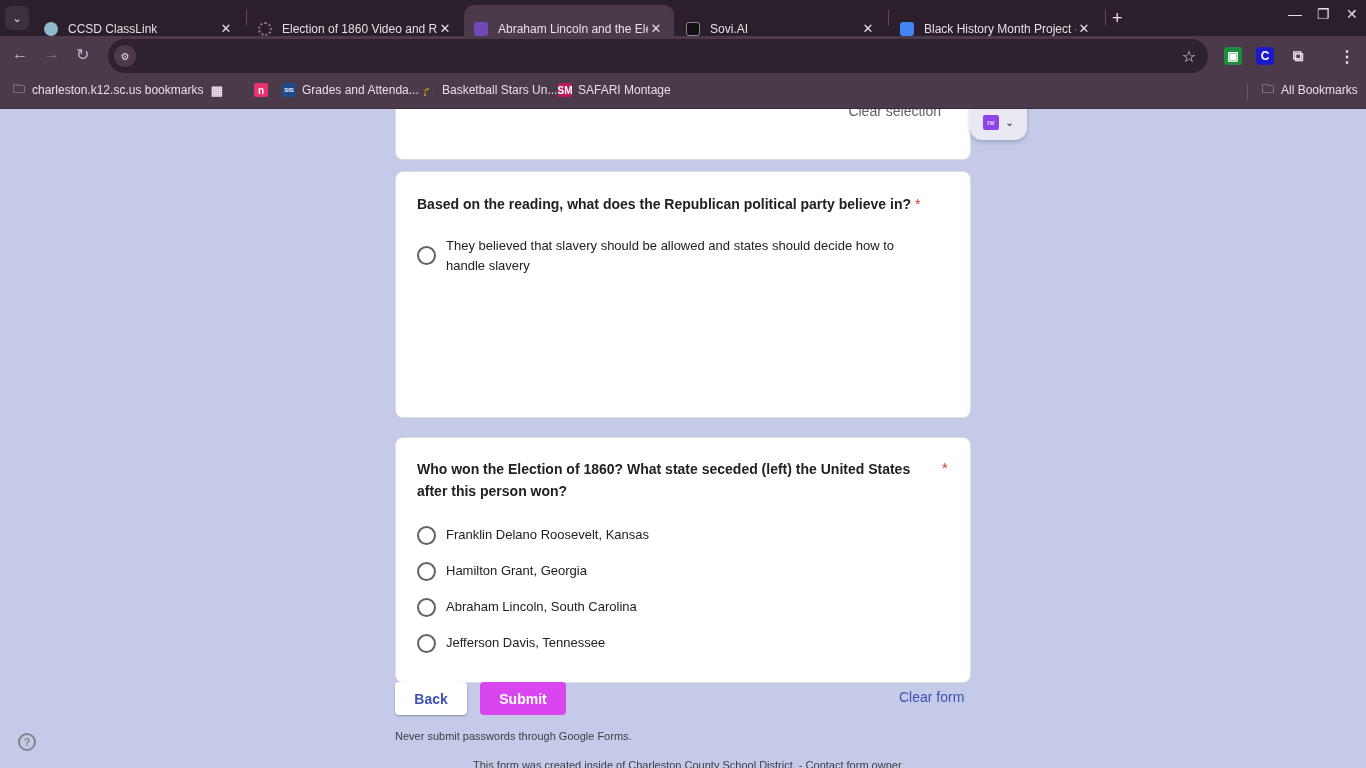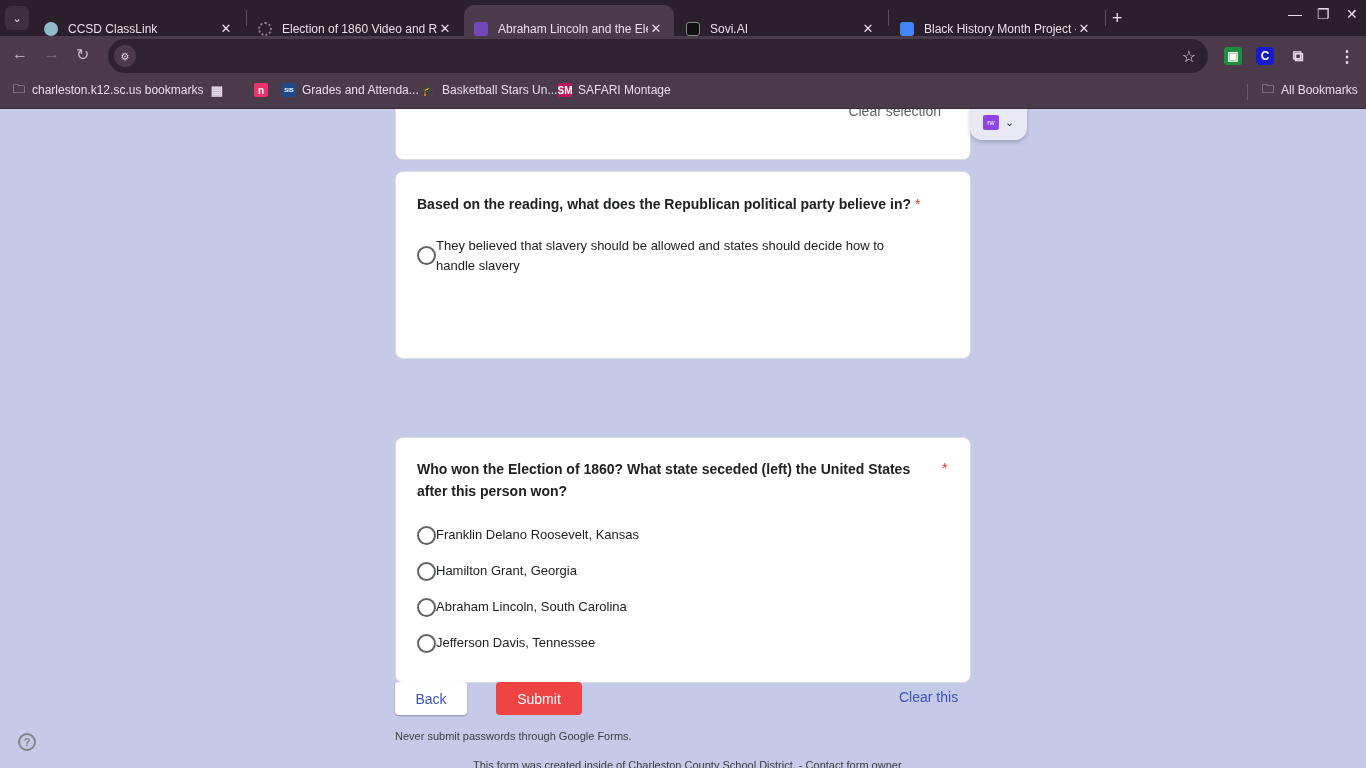--- a/index.html
+++ b/index.html
@@ -24,24 +24,24 @@
 .bookmarks{position:absolute;left:0;top:76px;width:1366px;height:33px;background:#4a3a4a;border-bottom:1px solid #3a2d3a}
 .bm{position:absolute;top:7px;display:flex;align-items:center;color:#e8dde8;font-size:12px;white-space:nowrap}
 .bm .bico{width:14px;height:14px;border-radius:2px;margin-right:6px;display:flex;align-items:center;justify-content:center;font-size:8px;font-weight:bold;color:#fff}
 .page{position:absolute;left:0;top:109px;width:1366px;height:659px;background:#c5cae9;overflow:hidden}
 .card{position:absolute;left:395px;width:576px;background:#fff;border-radius:8px;border:1px solid #dadce0}
 .clear-sel{position:absolute;right:29px;top:3px;font-size:14px;color:#5f6368}
 .q-title{position:absolute;left:21px;font-size:14px;font-weight:bold;color:#202124;line-height:22px}
 .req{color:#d93025;font-weight:normal}
 .opt{position:absolute;left:21px;display:flex;align-items:flex-start}
 .radio{width:19px;height:19px;border:2px solid #5f6368;border-radius:50%;margin-top:1px;flex:none}
-.opt-label{font-size:13px;color:#202124;line-height:20px}
-.btn{position:absolute;top:573px;height:33px;border-radius:4px;font-size:14px;font-weight:normal;display:flex;align-items:center;justify-content:center}
+.opt-label{margin-left:10px;font-size:13px;color:#202124;line-height:20px}
+.btn{position:absolute;top:573px;height:33px;border-radius:4px;font-size:14px;font-weight:bold;display:flex;align-items:center;justify-content:center}
 .btn-back{left:395px;width:72px;background:#fff;color:#3f51b5;box-shadow:0 1px 2px rgba(0,0,0,.3)}
-.btn-submit{left:496px;width:86px;background:#ef4444;color:#fff}
+.btn-submit{left:480px;width:86px;background:#d946ef;color:#fff}
 .clear-form{position:absolute;left:899px;top:580px;font-size:14px;color:#3f51b5}
 .never{position:absolute;left:395px;top:621px;font-size:11px;color:#3c4043}
 .created{position:absolute;left:473px;top:650px;font-size:11px;color:#3c4043;white-space:nowrap}
 .help{position:absolute;left:18px;top:624px;width:18px;height:18px;border:2px solid #80868b;border-radius:50%;color:#80868b;font-size:11px;font-weight:bold;display:flex;align-items:center;justify-content:center}
 .ext-float{position:absolute;left:970px;top:-4px;width:57px;height:35px;background:#e8e9f3;border-radius:0 0 12px 12px;box-shadow:0 2px 4px rgba(0,0,0,.2);display:flex;align-items:center;justify-content:center;gap:6px}
 .ext-float .pz{width:16px;height:15px;background:#8e44e8;border-radius:2px;color:#fff;font-size:7px;display:flex;align-items:center;justify-content:center}
 </style>
 </head>
 <body>
 
@@ -129,21 +129,21 @@
 
 <div class="page">
   <div class="card" style="top:-10px;height:61px">
     <span class="clear-sel">Clear selection</span>
   </div>
   <div class="ext-float">
     <span class="pz">rw</span>
     <span style="font-size:11px;color:#333">⌄</span>
   </div>
 
-  <div class="card" style="top:62px;height:188px">
+  <div class="card" style="top:62px;height:247px">
     <div class="q-title" style="top:21px;width:540px">
       <span>Based on the reading, what does the Republican political party believe in?</span>
       <span class="req">*</span>
     </div>
     <div class="opt" style="top:64px;width:520px">
       <span class="radio" style="margin-top:10px"></span>
       <span class="opt-label" style="width:480px">They believed that slavery should be allowed and states should decide how to handle slavery</span>
     </div>
   </div>
 
@@ -165,17 +165,17 @@
       <span class="opt-label">Abraham Lincoln, South Carolina</span>
     </div>
     <div class="opt" style="top:195px">
       <span class="radio"></span>
       <span class="opt-label">Jefferson Davis, Tennessee</span>
     </div>
   </div>
 
   <div class="btn btn-back">Back</div>
   <div class="btn btn-submit">Submit</div>
-  <span class="clear-form">Clear this</span>
+  <span class="clear-form">Clear form</span>
   <span class="never">Never submit passwords through Google Forms.</span>
   <span class="created">This form was created inside of Charleston County School District. - Contact form owner</span>
   <span class="help">?</span>
 </div>
 
 </body></html>

